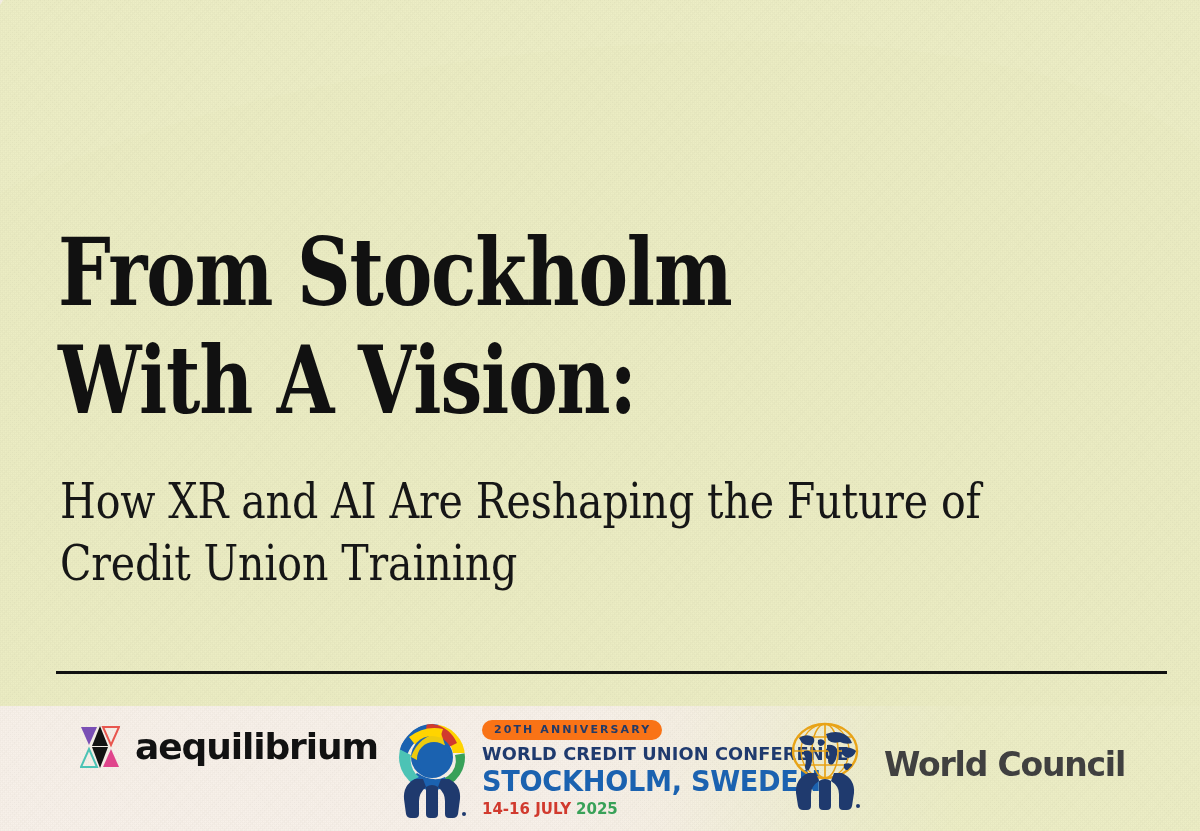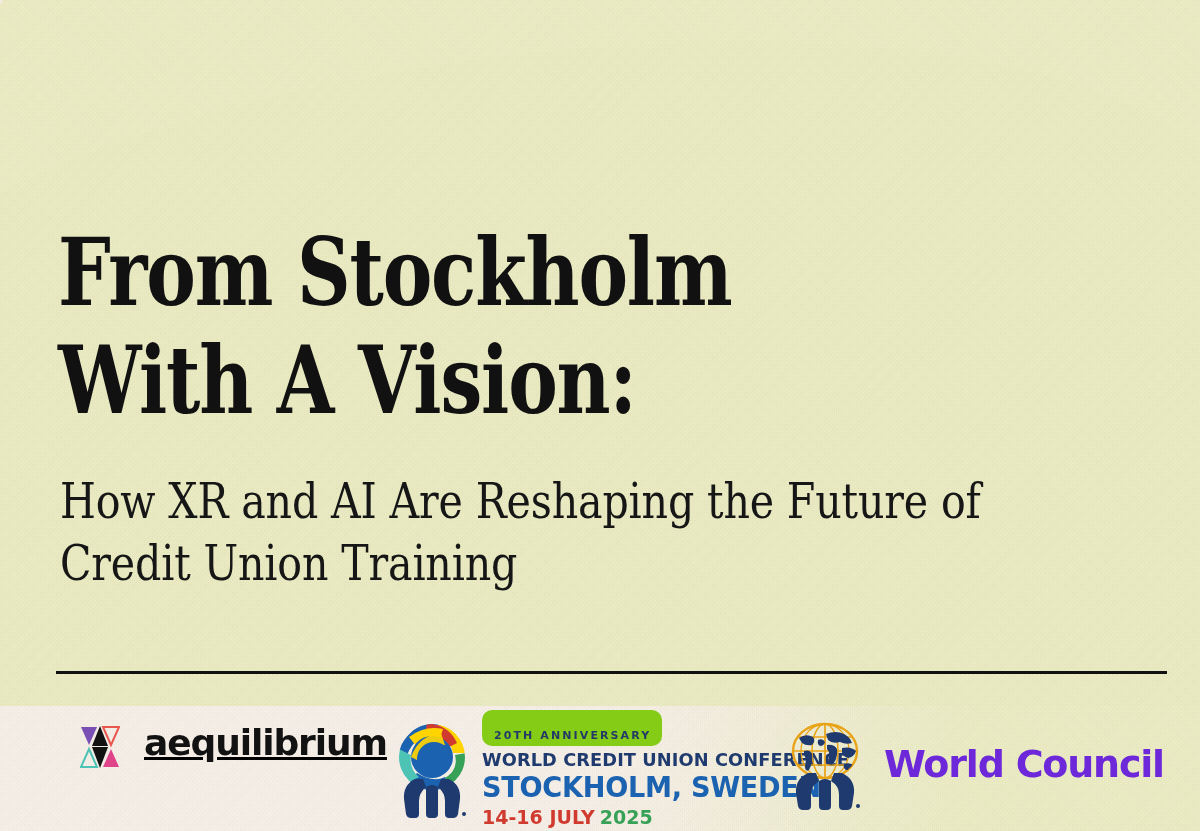--- a/index.html
+++ b/index.html
@@ -149,23 +149,22 @@
     display: flex;
     align-items: center;
   }
 
   
   .logo-aeq {
     position: absolute;
     left: 80px;
     top: 19px;
     display: flex;
-    align-items: flex-start;
-    gap: 24px;
-    text-decoration: underline;
+    align-items: center;
+    gap: 15px;
   }
   .aeq-mark {
     position: relative;
     width: 40px;
     height: 44px;
   }
   .aeq-wordmark {
     font-family: "DejaVu Sans", "Liberation Sans", sans-serif;
     font-weight: 700;
     font-size: 36px;
@@ -181,27 +180,27 @@
     top: 0px;
     display: flex;
     align-items: center;
     gap: 11px;
     height: 125px;
   }
   .wcuc-emblem { width: 78px; height: 100px; flex: 0 0 auto; }
   .wcuc-text { display: flex; flex-direction: column; gap: 3px; padding-top: 2px;}
   .badge-anniv {
     align-self: flex-start;
-    background: #84cc16;
+    background: #f97316;
     color: #243a66;
     font-family: "DejaVu Sans", "Liberation Sans", sans-serif;
     font-weight: 700;
     font-size: 11px;
     letter-spacing: 2.1px;
-    padding: 19px 11px 3px 12px;
+    padding: 3px 11px 3px 12px;
     border-radius: 10px;
     line-height: 1.25;
   }
   .wcuc-l1 {
     font-family: "DejaVu Sans", "Liberation Sans", sans-serif;
     font-weight: 700;
     font-size: 18.5px;
     letter-spacing: 0.1px;
     color: #1f3a6e;
     line-height: 1.15;
@@ -214,43 +213,43 @@
     font-size: 28px;
     letter-spacing: -0.3px;
     color: #1b62b0;
     line-height: 1.1;
     transform: scaleX(0.97);
     transform-origin: left center;
   }
   .wcuc-l3 {
     font-family: "DejaVu Sans", "Liberation Sans", sans-serif;
     font-weight: 700;
-    font-size: 19px;
+    font-size: 15px;
     letter-spacing: 0px;
     line-height: 1.15;
     color: #d13a2e;
   }
   .wcuc-l3 .yr { color: #38a158; margin-left: 5px; }
 
   
   .logo-wc {
     position: absolute;
     left: 782px;
     top: 12px;
     display: flex;
     align-items: center;
     gap: 16px;
   }
   .wc-emblem { width: 86px; height: 92px; flex: 0 0 auto; }
   .wc-word {
     font-family: "DejaVu Sans", "Liberation Sans", sans-serif;
     font-weight: 700;
-    font-size: 38px;
+    font-size: 33px;
     letter-spacing: -1.2px;
-    color: #6d28d9;
+    color: #404040;
     line-height: 1;
   }
 </style>
 </head>
 <body>
 
 <div id="slide">
 
   <div class="bg-base"></div>
   <div class="bg-green"></div>

